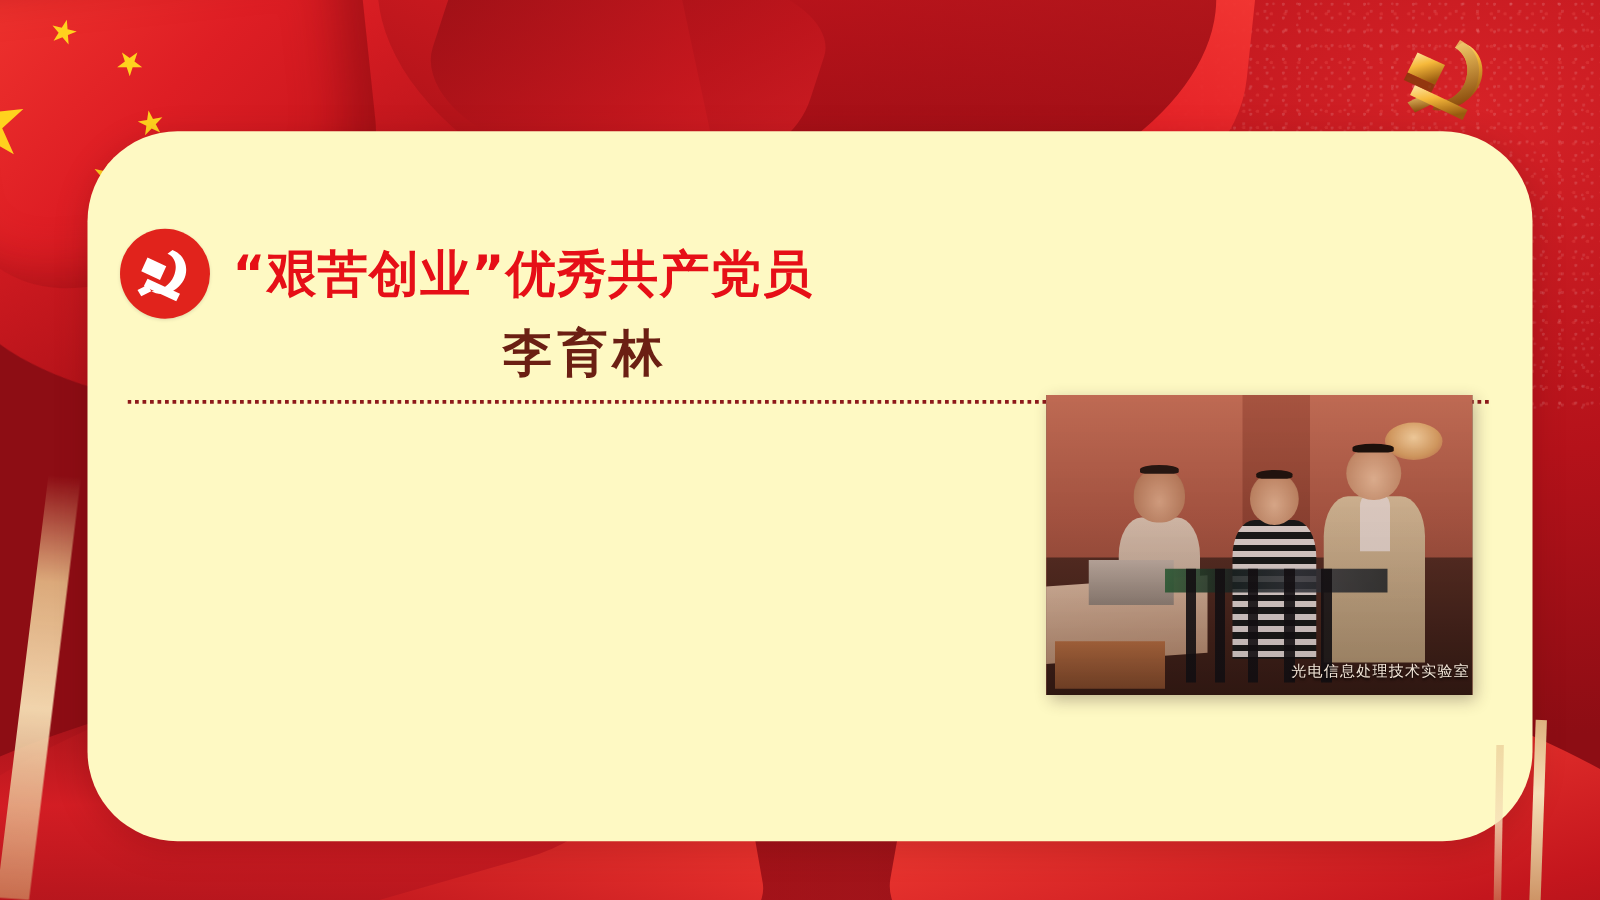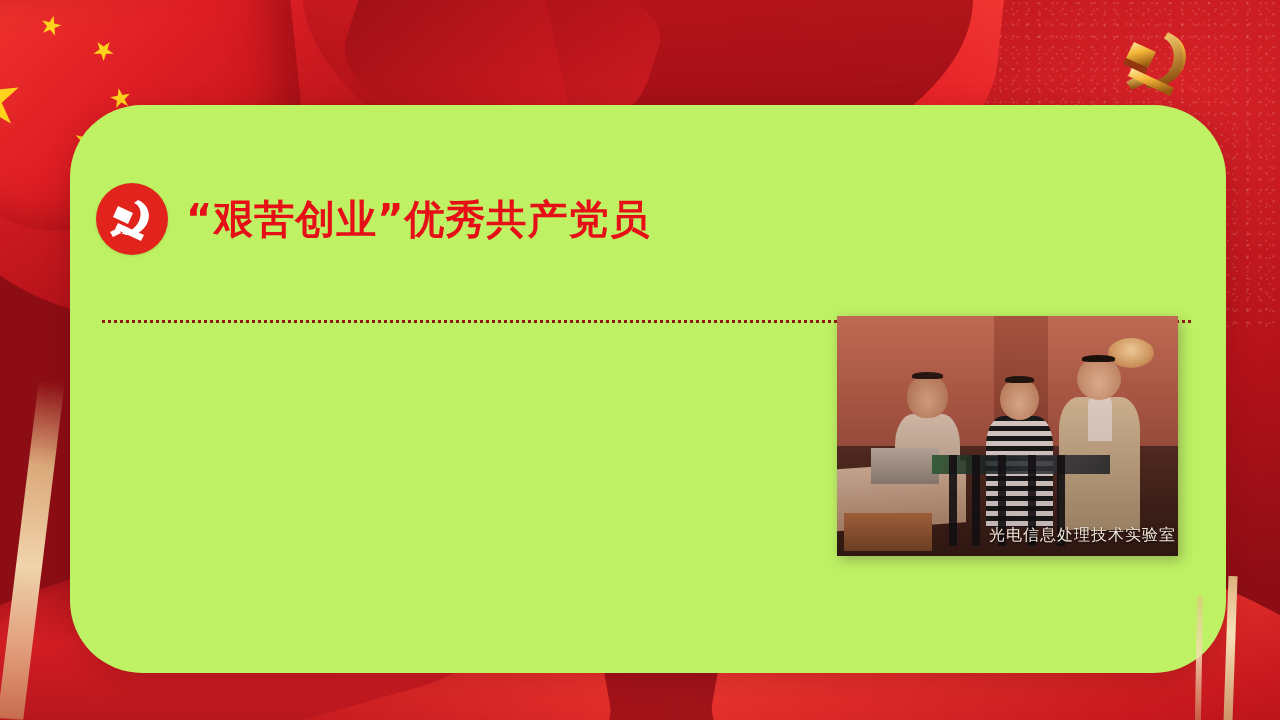--- a/index.html
+++ b/index.html
@@ -134,21 +134,21 @@
   .star.s4{ font-size:26px; left:100px; top:140px; transform:rotate(90deg); }
 
   
   .emblem-gold{
     position:absolute; left:1112px; top:24px; width:92px; height:78px;
   }
 
   
   .card{
     position:absolute; left:70px; top:105px; width:1156px; height:568px;
-    background:#bef264;
+    background:#fef9c3;
     border-radius:72px;
     box-shadow:0 6px 26px rgba(80,4,8,.22);
     padding-left:12px;
   }
 
   
   .title-row{
     position:absolute; left:26px; top:78px; width:740px;
     display:flex; align-items:center; gap:18px;
   }
@@ -269,21 +269,21 @@
   .pC .shirt{ position:absolute; left:34%; top:23%; width:32%; height:26%;
     background:#f4f1ea; border-radius:18% 18% 0 0; }
 
   .photo-tint{
     position:absolute; inset:0;
     background:linear-gradient(180deg,rgba(190,90,60,.20) 0%,rgba(60,20,14,.28) 100%);
     mix-blend-mode:multiply;
   }
   .photo-caption{
     position:absolute; right:2px; bottom:10px;
-    font-size:16px; color:#f2e6d8; letter-spacing:1px;
+    font-size:12px; color:#f2e6d8; letter-spacing:1px;
     text-shadow:0 1px 2px rgba(0,0,0,.9);
     white-space:nowrap;
     font-family:"DejaVu Sans","Liberation Sans",sans-serif;
   }
 </style>
 </head>
 <body>
 
 <div id="stage">
 
@@ -348,20 +348,21 @@
           <path d="M13 38 L5 42 L2 37 L10 33 Z" fill="#ffffff"></path>
 
           <path d="M10 28 L36 40 L33 46 L7 34 Z" fill="#ffffff"></path>
 
           <path d="M10 11 L25 18 L20 29 L5 22 Z" fill="#ffffff"></path>
         </svg>
       </div>
       <div class="title-main">“艰苦创业”优秀共产党员</div>
     </div>
 
+    <div class="title-name">李育林</div>
 
     <div class="divider"></div>
 
 
     <div class="photo-wrap">
       <div class="photo">
         <div class="p-wall"></div>
         <div class="p-wall-strip"></div>
         <div class="p-lamp"></div>
         <div class="p-bench"></div>

